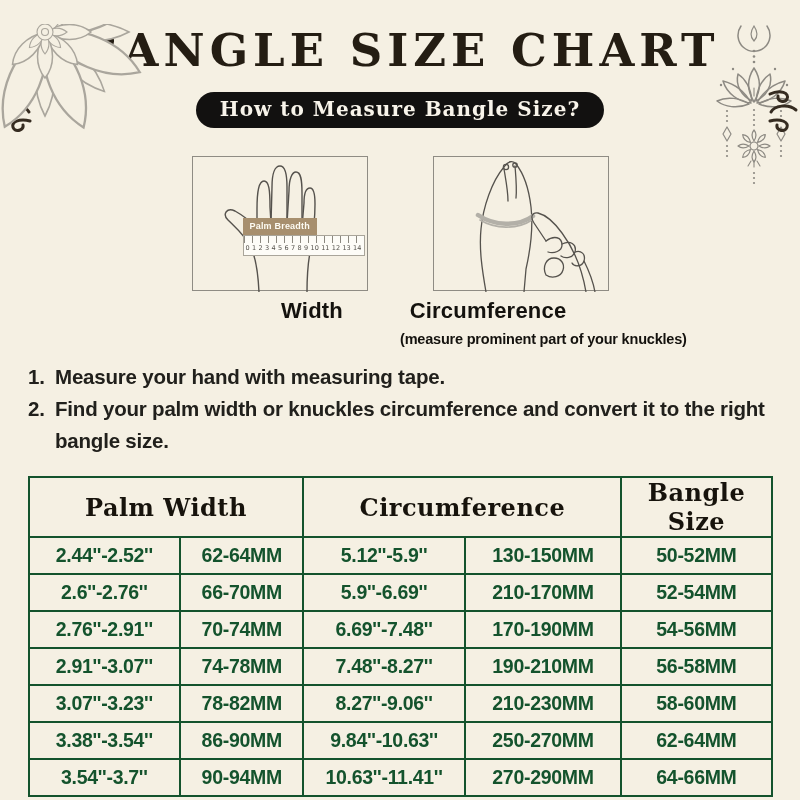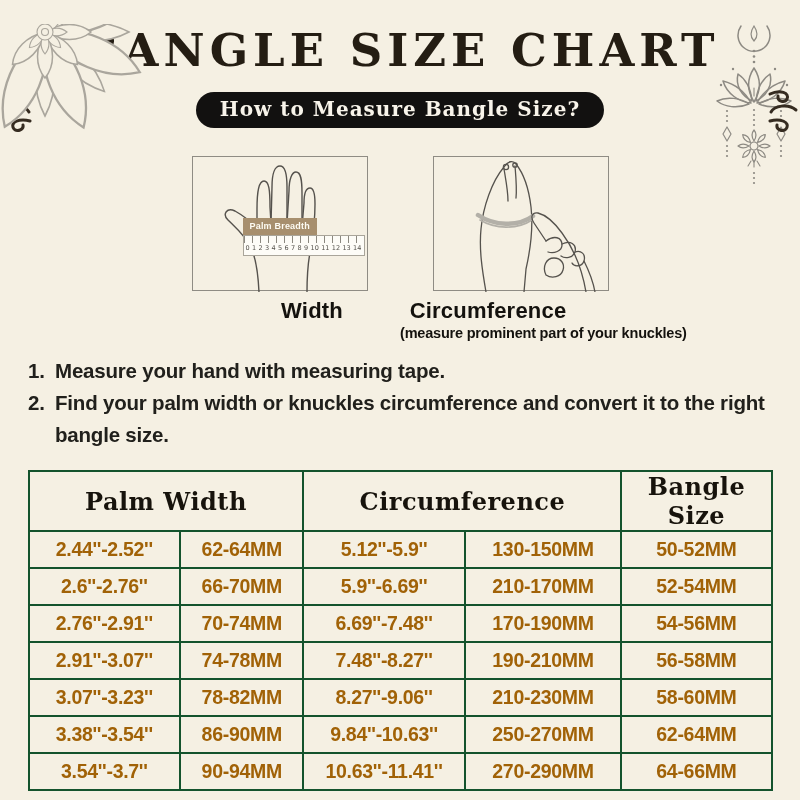--- a/index.html
+++ b/index.html
@@ -86,21 +86,21 @@
   .illo-labels{
     margin-top:7px;
     display:flex; justify-content:center; 
   }
   .illo-label-col{ width:176px; text-align:center; }
   .illo-label{
     font-size:22px; font-weight:700; color:#14120e; letter-spacing:.2px;
   }
   .illo-note{
     font-size:14.5px; font-weight:700; color:#14120e;
-    white-space:nowrap; margin-top:1px; letter-spacing:-0.2px;
+    white-space:nowrap; margin-top:7px; letter-spacing:-0.2px;
   }
 
   
   .instructions{ margin:14px 30px 0 28px; }
   .instr{
     display:flex;
     font-size:20.5px; font-weight:700; letter-spacing:-0.2px;
     color:#21201c; line-height:1.55;
     max-width:738px;
   }
@@ -123,21 +123,21 @@
     font-weight:600;
     font-size:24px;
     letter-spacing:.5px;
     color:#17130c;
   }
   .size-table td{
     height:37px;
     font-size:19.5px;
     font-weight:700;
     letter-spacing:-0.3px;
-    color:#a16207;
+    color:#14532d;
   }
 </style>
 </head>
 <body>
 
 <div class="canvas">
 
   <svg class="mandala" width="150" height="150" viewBox="0 0 150 150" fill="none">
     <g transform="translate(45,8)" stroke="#aaa69d" fill="#f5f0e3">
       <g stroke-width="1.6">

